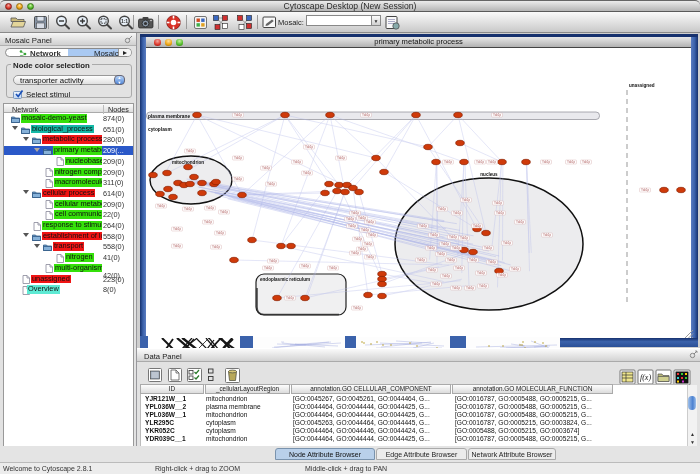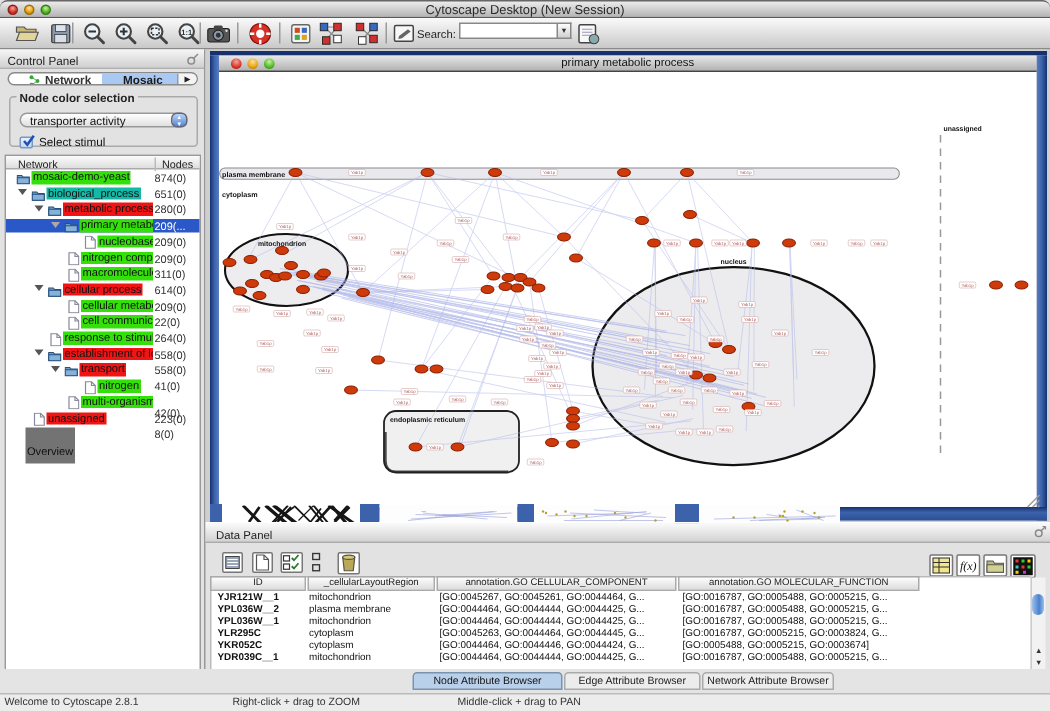--- a/index.html
+++ b/index.html
@@ -90,55 +90,55 @@
     </svg>
 <svg style="position:absolute;left:261px;top:2px" width="17" height="17" viewBox="0 0 17 17">
       <rect x="2" y="3" width="12.5" height="10.5" rx="1" fill="#f8f8f8" stroke="#444" stroke-width="1"></rect>
       <path d="M5 10 L11 5.5 L12.8 7 L7 11.5 L4.5 12 z" fill="#666"></path>
     </svg>
 <div style="position:absolute;left:48px;top:3px;width:1px;height:14px;background:#9a9a9a"></div>
 <div style="position:absolute;left:133px;top:3px;width:1px;height:14px;background:#9a9a9a"></div>
 <div style="position:absolute;left:158px;top:3px;width:1px;height:14px;background:#9a9a9a"></div>
 <div style="position:absolute;left:186px;top:3px;width:1px;height:14px;background:#9a9a9a"></div>
 <div style="position:absolute;left:257px;top:3px;width:1px;height:14px;background:#9a9a9a"></div>
-<div style="position:absolute;left:278px;top:6px;font-size:7.5px;color:#222">Search:</div>
+<div style="position:absolute;left:278px;top:6px;font-size:7.5px;color:#222">Mosaic:</div>
 <div style="position:absolute;left:306px;top:3px;width:66px;height:11px;background:#fff;border:1px solid #888"></div>
 <div style="position:absolute;left:372px;top:3px;width:9px;height:11px;background:linear-gradient(#fdfdfd,#cfcfcf);border:1px solid #888;border-left:none;font-size:5px;color:#333;text-align:center;line-height:11px">▼</div>
 <svg style="position:absolute;left:384px;top:2px" width="17" height="17" viewBox="0 0 17 17">
       <rect x="2" y="2.5" width="11" height="12" rx="1" fill="#f8f8f8" stroke="#444" stroke-width="1"></rect>
       <g stroke="#99b" stroke-width="0.8">
         <line x1="4" y1="5.5" x2="11" y2="5.5"></line>
         <line x1="4" y1="7.5" x2="11" y2="7.5"></line>
         <line x1="4" y1="9.5" x2="11" y2="9.5"></line>
       </g>
       <circle cx="12" cy="12" r="3.2" fill="#8aa" stroke="#444" stroke-width="0.7"></circle>
     </svg>
 </div>
 
 <div class="abs" style="left:0;top:33px;width:137px;height:429px;background:#e2e2e2;border-right:1px solid #98989c">
  <div class="abs" style="left:0;top:0;width:136px;height:13px;background:linear-gradient(#f6f6f6,#d0d0d0);border-bottom:1px solid #b0b0b0">
-      <span style="position:absolute;left:5px;top:2.5px;font-size:7.8px;color:#222">Control Panel</span>
+      <span style="position:absolute;left:5px;top:2.5px;font-size:7.8px;color:#222">Mosaic Panel</span>
    <svg style="position:absolute;left:124px;top:2px" width="9" height="9" viewBox="0 0 9 9">
         <circle cx="3.5" cy="5.5" r="2.2" fill="none" stroke="#888" stroke-width="1"></circle>
         <line x1="5" y1="4" x2="8" y2="1" stroke="#888" stroke-width="1"></line>
       </svg>
  </div>
  <div class="abs" style="left:5px;top:14.5px;width:127px;height:9.5px;background:#fff;border:1px solid #8a8a8a;border-radius:5px;overflow:hidden">
    <div class="abs" style="left:62px;top:0;width:50px;height:9.5px;background:#a9c9f2"></div>
    <div class="abs" style="left:112px;top:0;width:15px;height:9.5px;background:#f4f4f4;border-left:1px solid #999"></div>
    <div class="abs" style="left:117px;top:2px;width:0;height:0;border-top:2.8px solid transparent;border-bottom:2.8px solid transparent;border-left:4px solid #222"></div>
    <svg style="position:absolute;left:13px;top:1px" width="8" height="8" viewBox="0 0 8 8">
         <circle cx="2" cy="1.5" r="1.3" fill="#3aa43a"></circle>
         <circle cx="6" cy="4" r="1.3" fill="#3aa43a"></circle>
         <circle cx="2" cy="6.5" r="1.3" fill="#3aa43a"></circle>
         <line x1="2" y1="1.5" x2="6" y2="4" stroke="#3aa43a" stroke-width="0.6"></line>
         <line x1="2" y1="6.5" x2="6" y2="4" stroke="#3aa43a" stroke-width="0.6"></line>
       </svg>
    <span class="abs" style="left:24px;top:0.5px;font-size:7.8px;font-weight:bold;color:#333">Network</span>
-   <span class="abs" style="left:76px;top:0.5px;font-size:7.8px;font-weight:bold;color:#1a1a1a">Mosaic</span>
+   <span class="abs" style="left:88px;top:0.5px;font-size:7.8px;font-weight:normal;color:#1a1a1a">Mosaic</span>
  </div>
  <div class="abs" style="left:6px;top:31px;width:126px;height:34px;border:1px solid #aaa;border-radius:3px"></div>
  <span class="abs" style="left:11px;top:27.5px;background:#e2e2e2;padding:0 2px;font-size:7.8px;font-weight:bold;color:#222">Node color selection</span>
  <div class="abs" style="left:13px;top:41.5px;width:112px;height:10px;background:linear-gradient(#fff,#e0e0e0);border:1px solid #999;border-radius:5px">
    <span class="abs" style="left:6px;top:0.5px;font-size:7.8px;color:#111">transporter activity</span>
    <div class="abs" style="left:100px;top:-0.5px;width:11px;height:10px;background:linear-gradient(#b8d4f8,#5488d8);border:1px solid #667;border-radius:4px;text-align:center;color:#fff;font-size:4px;line-height:4.5px">▲<br>▼</div>
  </div>
  <div class="abs" style="left:13px;top:57.5px;width:8.5px;height:8.5px;background:linear-gradient(#eaf2fc,#c2d8f4);border:1px solid #7a98c0;border-radius:1.5px"></div>
  <svg class="abs" style="left:13.5px;top:55.5px" width="10" height="10" viewBox="0 0 10 10">
       <path d="M2 5 L4.2 7.5 L8.5 1.5" fill="none" stroke="#1a50b8" stroke-width="1.7"></path>
@@ -252,21 +252,21 @@
 <svg style="position:absolute;left:22px;top:275.0px" width="8" height="9" viewBox="0 0 8 9">
       <path d="M1 0.5 h4 l2.5 2.5 v5.5 h-6.5 z" fill="#fff" stroke="#889" stroke-width="0.8"></path>
       <path d="M5 0.5 v2.5 h2.5" fill="none" stroke="#889" stroke-width="0.8"></path>
     </svg>
 <div style="position:absolute;left:31px;top:274.5px;height:8.6px;background:#f01414;font-size:7.4px;line-height:8.8px;color:#111;padding:0 1px;white-space:nowrap;overflow:hidden;max-width:71px">unassigned</div>
 <div style="position:absolute;left:103px;top:274.5px;height:8.8px;font-size:7.3px;line-height:9px;color:#333;white-space:nowrap">223(0)</div>
 <svg style="position:absolute;left:22px;top:285.7px" width="8" height="9" viewBox="0 0 8 9">
       <path d="M1 0.5 h4 l2.5 2.5 v5.5 h-6.5 z" fill="#fff" stroke="#889" stroke-width="0.8"></path>
       <path d="M5 0.5 v2.5 h2.5" fill="none" stroke="#889" stroke-width="0.8"></path>
     </svg>
-<div style="position:absolute;left:17px;top:285.2px;height:8.6px;background:#737373;font-size:7.4px;line-height:8.8px;color:#111;padding:12px 1px;white-space:nowrap;overflow:hidden;max-width:71px">Overview</div>
+<div style="position:absolute;left:27px;top:285.2px;height:8.6px;background:#5eead4;font-size:7.4px;line-height:8.8px;color:#111;padding:0 1px;white-space:nowrap;overflow:hidden;max-width:71px">Overview</div>
 <div style="position:absolute;left:103px;top:285.2px;height:8.8px;font-size:7.3px;line-height:9px;color:#333;white-space:nowrap">8(0)</div>
 </div>
 
 <div class="abs" style="left:137px;top:33px;width:563px;height:315px;background:#cfcfcf"></div>
 
 <div class="abs" style="left:140px;top:34px;width:558px;height:313px">
  <div class="abs" style="left:0;top:0;width:558px;height:3px;background:#16316e"></div>
  <div class="abs" style="left:0;top:3px;width:6px;height:305px;background:linear-gradient(90deg,#16316e,#3b62ab 50%,#5a7cc0)"></div>
  <div class="abs" style="left:551px;top:3px;width:7px;height:310px;background:linear-gradient(90deg,#5a7cc0,#3b62ab 50%,#16316e)"></div>
  <div class="abs" style="left:0;top:304px;width:558px;height:9px;background:linear-gradient(#16316e,#3b62ab 40%,#2a4f96)"></div>

